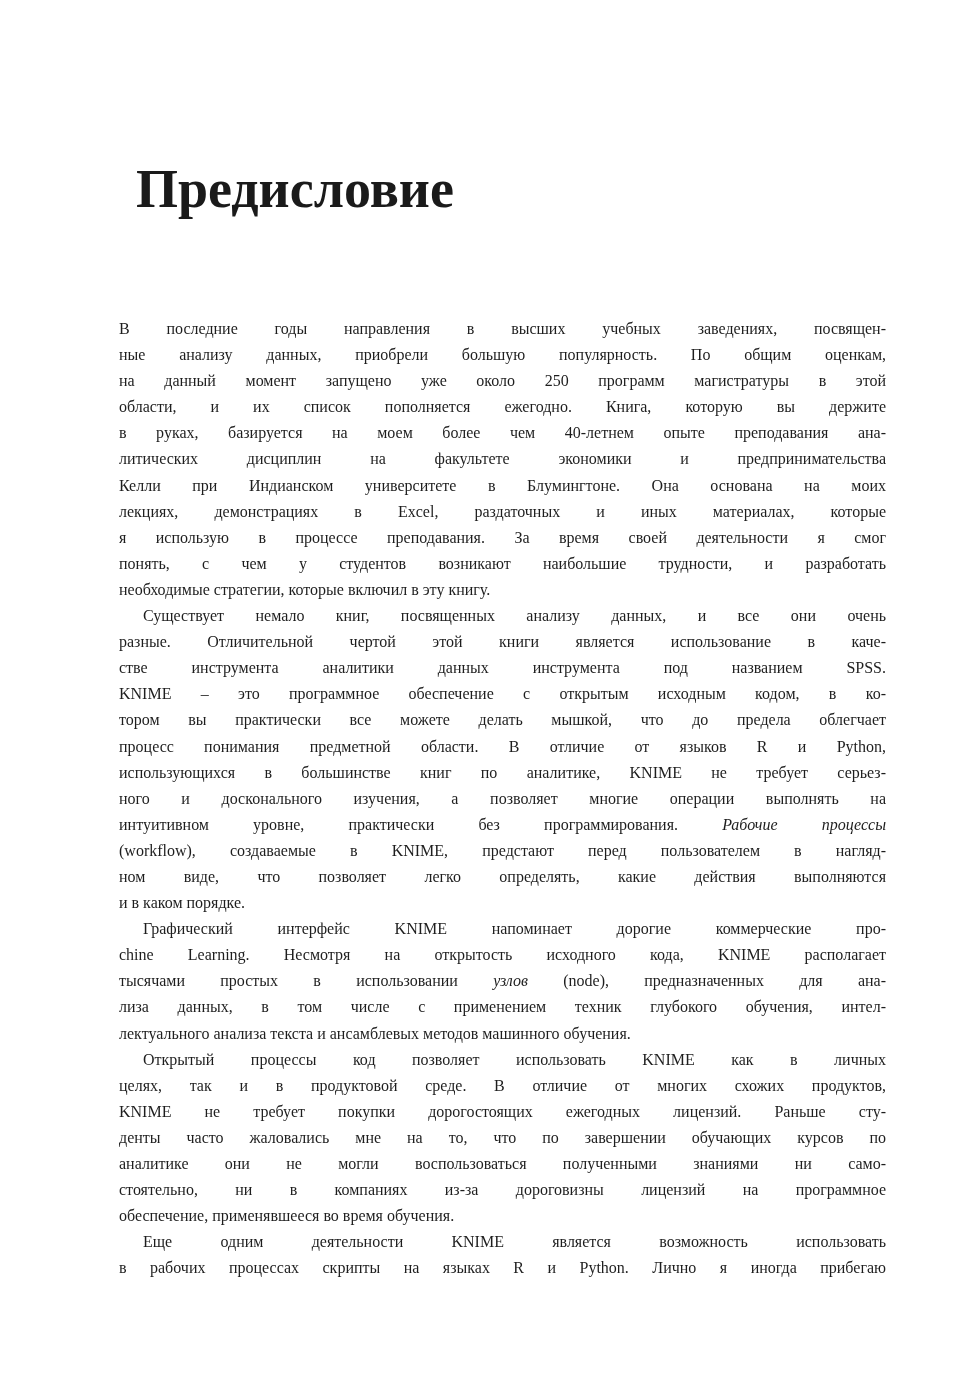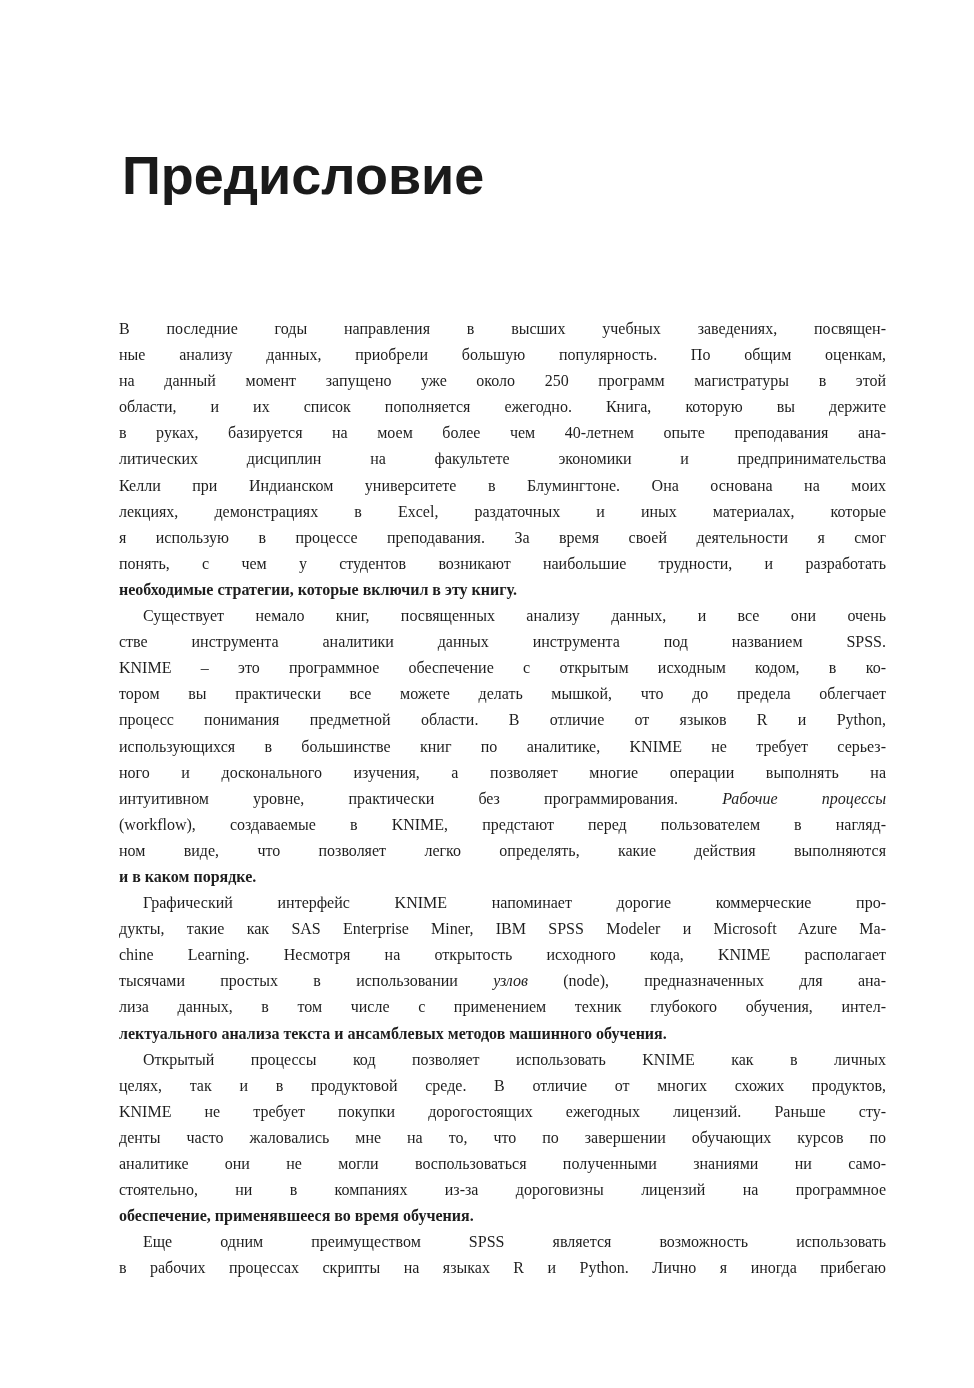--- a/index.html
+++ b/index.html
@@ -1,31 +1,31 @@
 <!DOCTYPE html>
 <html><head>
 <meta charset="utf-8">
 <style>
   html, body { margin: 0; padding: 0; background: #ffffff; }
   body { width: 974px; height: 1388px; position: relative; overflow: hidden; }
   .title {
     position: absolute; left: 118px; top: 136px;
-    font-family: Liberation Sans, sans-serif; font-weight: bold;
+    font-family: Liberation Serif, serif; font-weight: bold;
     font-size: 54px; line-height: 70px; color: #1a1a1a; letter-spacing: 0px;
-    margin: 4px;
+    margin: 18px;
   }
   .body-text {
     position: absolute; left: 119px; top: 316px; width: 767px;
     font-family: "Liberation Serif", serif; font-size: 16px; color: #1e1e1e;
   }
   .line {
     display: block; height: 26.1px; line-height: 26.1px; white-space: nowrap;
     text-align: justify; text-align-last: justify;
   }
-  .line.last { text-align-last: left; font-weight: bold; }
+  .line.last { text-align-last: left; }
   .line.indent { text-indent: 24px; }
   em { }
 </style>
 </head>
 <body>
 
 <h1 class="title">Предисловие</h1>
 
 <div class="body-text">
 
@@ -38,48 +38,48 @@
     <span class="line">литических дисциплин на факультете экономики и предпринимательства</span>
     <span class="line">Келли при Индианском университете в Блумингтоне. Она основана на моих</span>
     <span class="line">лекциях, демонстрациях в Excel, раздаточных и иных материалах, которые</span>
     <span class="line">я использую в процессе преподавания. За время своей деятельности я смог</span>
     <span class="line">понять, с чем у студентов возникают наибольшие трудности, и разработать</span>
     <span class="line last">необходимые стратегии, которые включил в эту книгу.</span>
   </div>
 
   <div>
     <span class="line indent">Существует немало книг, посвященных анализу данных, и все они очень</span>
+    <span class="line">разные. Отличительной чертой этой книги является использование в каче-</span>
     <span class="line">стве инструмента аналитики данных инструмента под названием SPSS.</span>
     <span class="line">KNIME – это программное обеспечение с открытым исходным кодом, в ко-</span>
     <span class="line">тором вы практически все можете делать мышкой, что до предела облегчает</span>
     <span class="line">процесс понимания предметной области. В отличие от языков R и Python,</span>
     <span class="line">использующихся в большинстве книг по аналитике, KNIME не требует серьез-</span>
     <span class="line">ного и досконального изучения, а позволяет многие операции выполнять на</span>
     <span class="line"><span>интуитивном уровне, практически без программирования.</span> <em>Рабочие процессы</em></span>
     <span class="line">(workflow), создаваемые в KNIME, предстают перед пользователем в нагляд-</span>
     <span class="line">ном виде, что позволяет легко определять, какие действия выполняются</span>
     <span class="line last">и в каком порядке.</span>
   </div>
 
   <div>
     <span class="line indent">Графический интерфейс KNIME напоминает дорогие коммерческие про-</span>
-    <span class="line">дукты, такие как SAS Enterprise Miner, IBM SPSS Modeler и Microsoft Azure Ma-</span>
     <span class="line">chine Learning. Несмотря на открытость исходного кода, KNIME располагает</span>
     <span class="line"><span>тысячами простых в использовании</span> <em>узлов</em><span> (node), предназначенных для ана-</span></span>
     <span class="line">лиза данных, в том числе с применением техник глубокого обучения, интел-</span>
     <span class="line last">лектуального анализа текста и ансамблевых методов машинного обучения.</span>
   </div>
 
   <div>
     <span class="line indent">Открытый процессы код позволяет использовать KNIME как в личных</span>
     <span class="line">целях, так и в продуктовой среде. В отличие от многих схожих продуктов,</span>
     <span class="line">KNIME не требует покупки дорогостоящих ежегодных лицензий. Раньше сту-</span>
     <span class="line">денты часто жаловались мне на то, что по завершении обучающих курсов по</span>
     <span class="line">аналитике они не могли воспользоваться полученными знаниями ни само-</span>
     <span class="line">стоятельно, ни в компаниях из-за дороговизны лицензий на программное</span>
     <span class="line last">обеспечение, применявшееся во время обучения.</span>
   </div>
 
   <div>
-    <span class="line indent">Еще одним преимуществом SPSS является возможность использовать</span>
+    <span class="line indent">Еще одним деятельности KNIME является возможность использовать</span>
     <span class="line">в рабочих процессах скрипты на языках R и Python. Лично я иногда прибегаю</span>
   </div>
 </div>
 
 </body></html>

